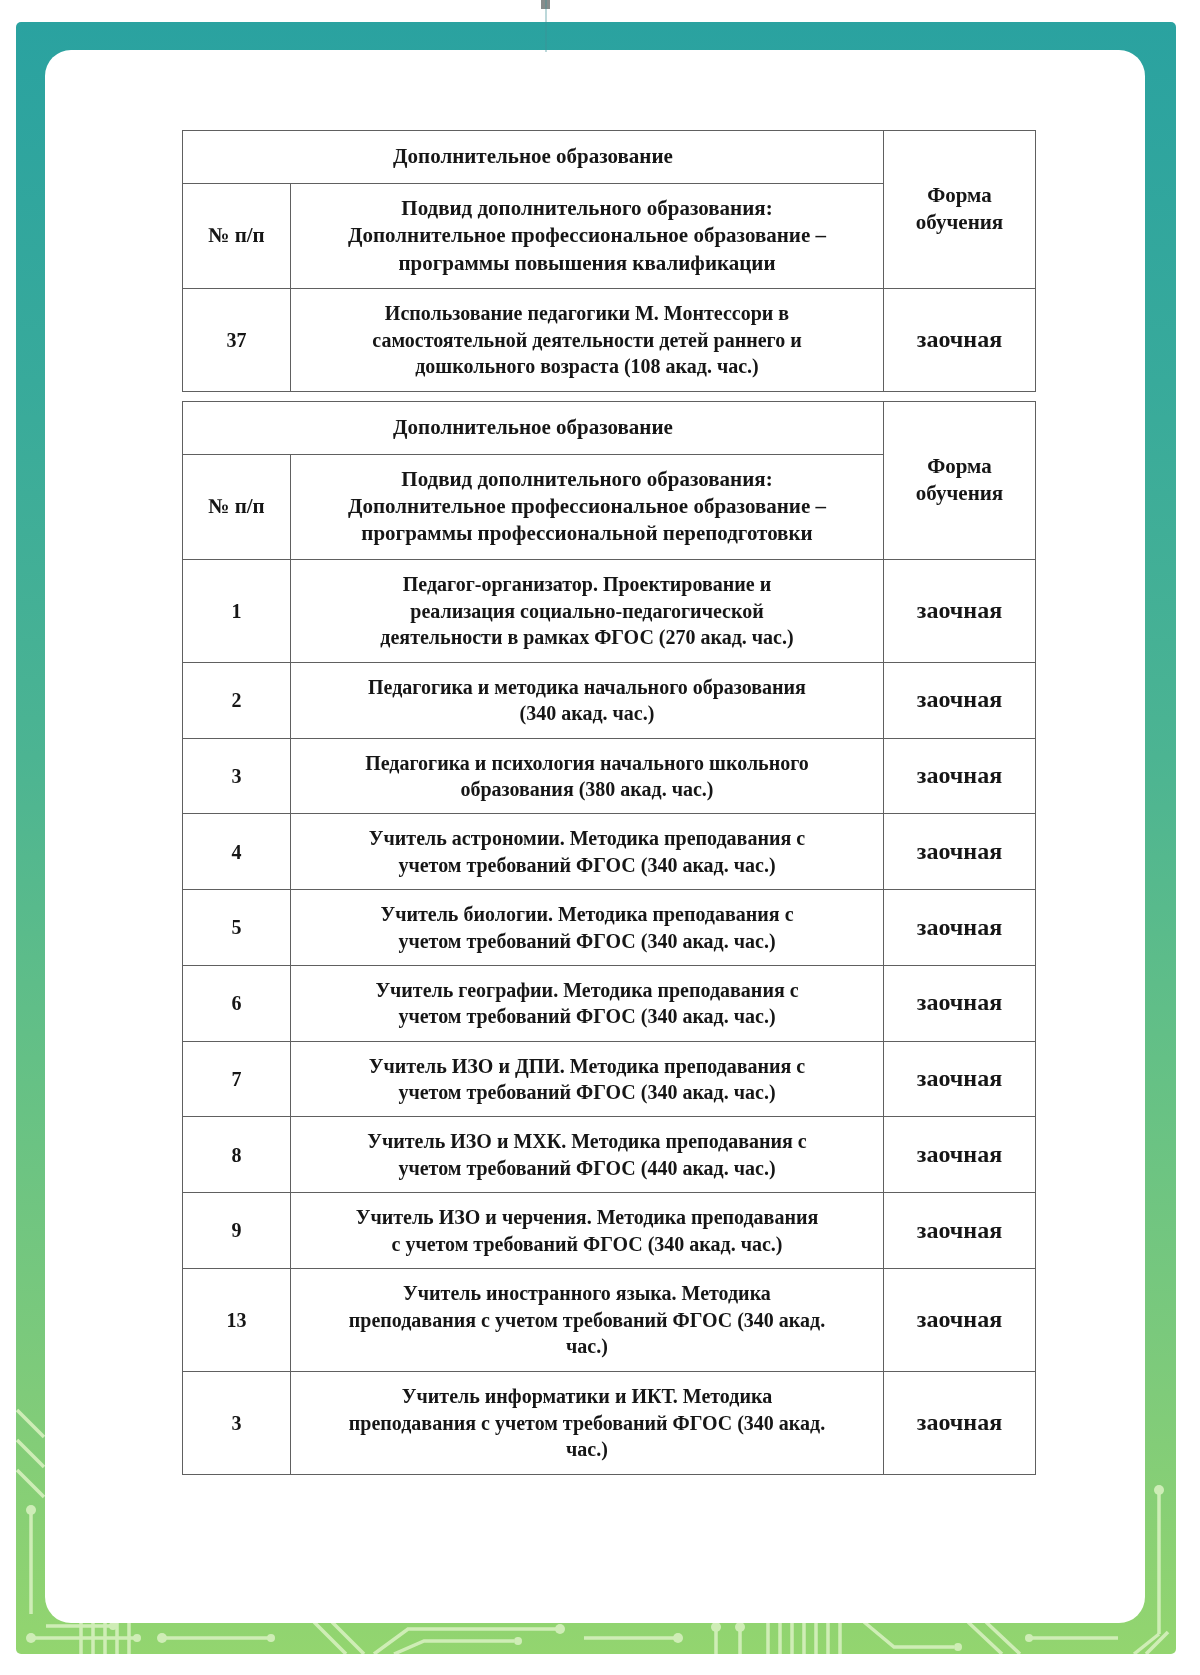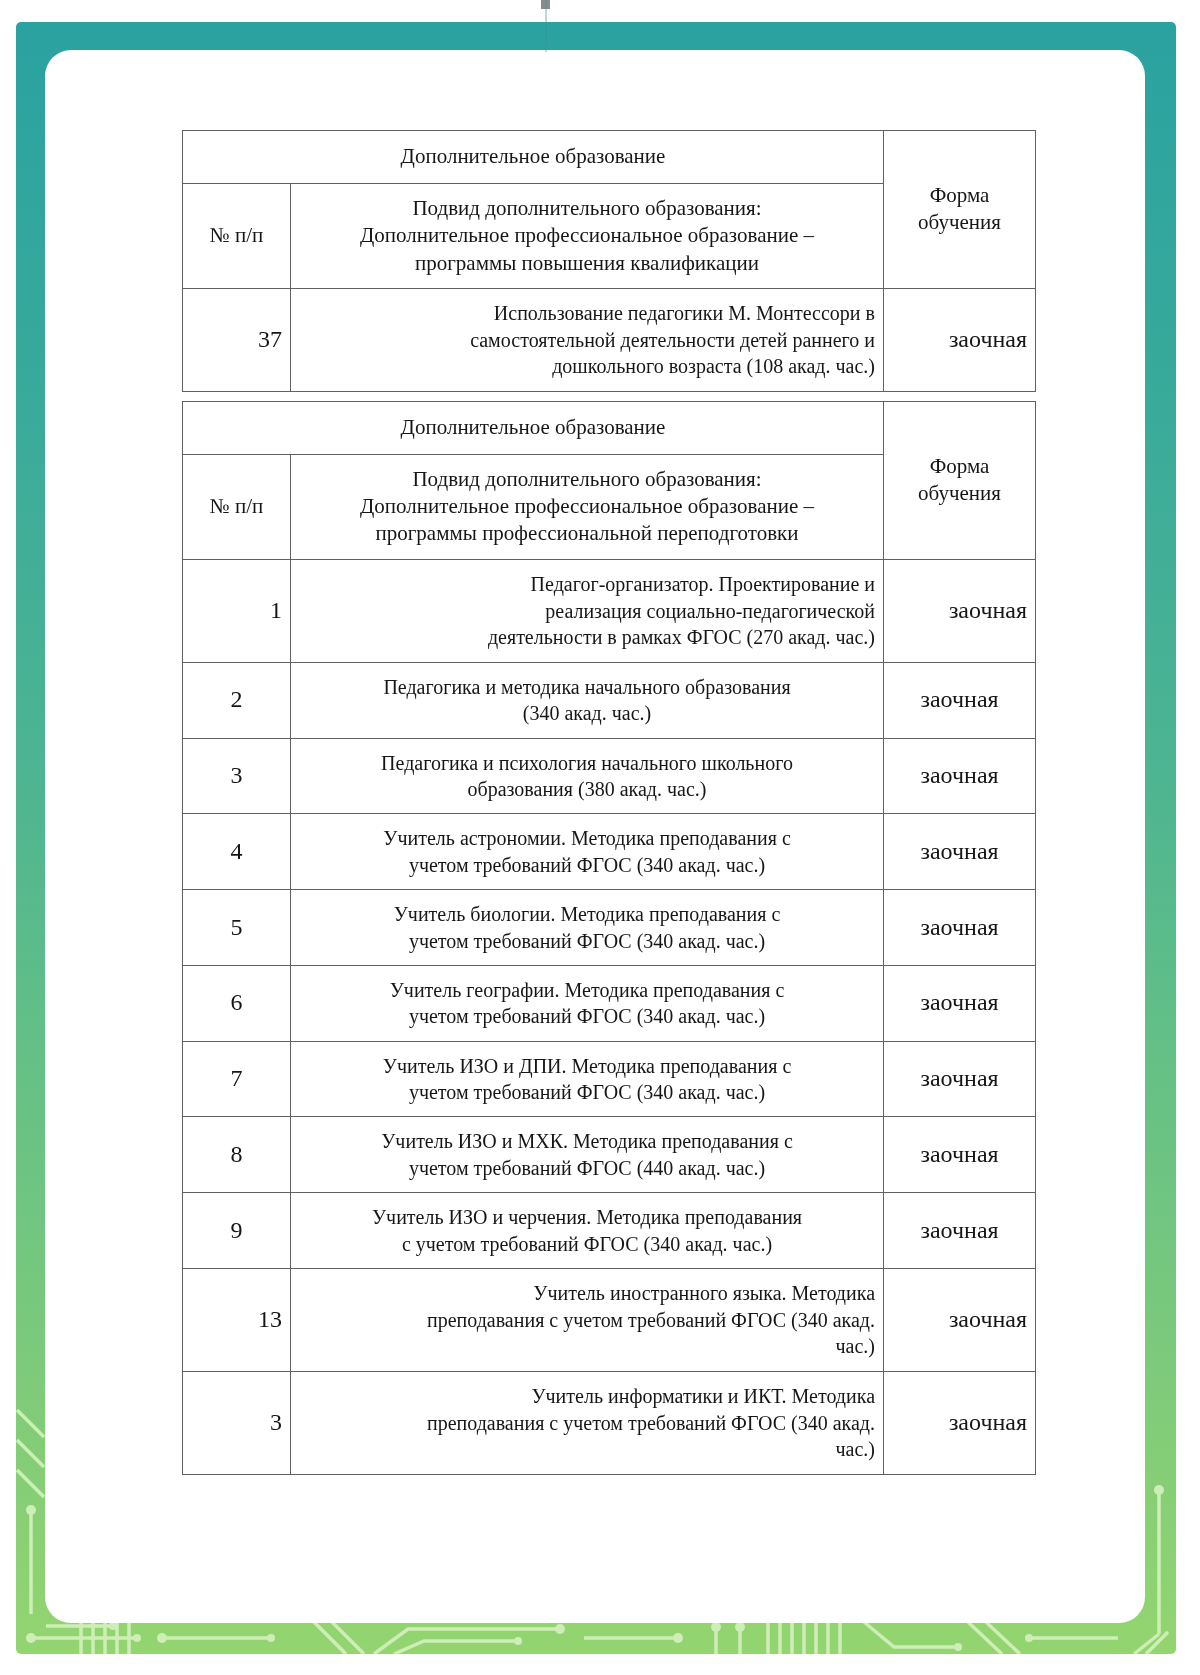--- a/index.html
+++ b/index.html
@@ -28,30 +28,30 @@
     position:absolute; left:545px; top:0; width:2px; height:52px;
     background:#3f8f95; opacity:.35; z-index:4;
   }
   .content { position:absolute; left:182px; top:130px; z-index:3; }
   table.doc-table {
     border-collapse:collapse; table-layout:fixed; width:853px;
     color:#161616;
   }
   table.doc-table.second { margin-top:9px; }
   .doc-table th, .doc-table td {
-    border:1.5px solid #606060; font-weight:400; text-align:center;
-    vertical-align:middle; white-space:pre-line; padding:11px 8px;
+    border:1.5px solid #606060; font-weight:700; text-align:center;
+    vertical-align:middle; white-space:pre-line; padding:11px 21px;
   }
   .doc-table th { font-size:21px; line-height:1.3; }
   .doc-table td { font-size:20px; line-height:1.32; }
   th.title-cell { height:30px; font-size:21px; }
   th.sub-header { height:80px; }
-  td.num  { font-size:24px; }
+  td.num  { font-size:20px; }
   td.form { font-size:24px; }
-  tr.tall td { height:80px;text-align:right; }
+  tr.tall td { height:80px; }
 </style>
 </head>
 <body>
 
 <div class="page">
 
   <div class="frame">
     <svg class="circuit" width="1160" height="1632" viewBox="0 0 1160 1632" fill="none" stroke="#d5f0bd" stroke-width="3.5" opacity="0.92">
 
       <g>

